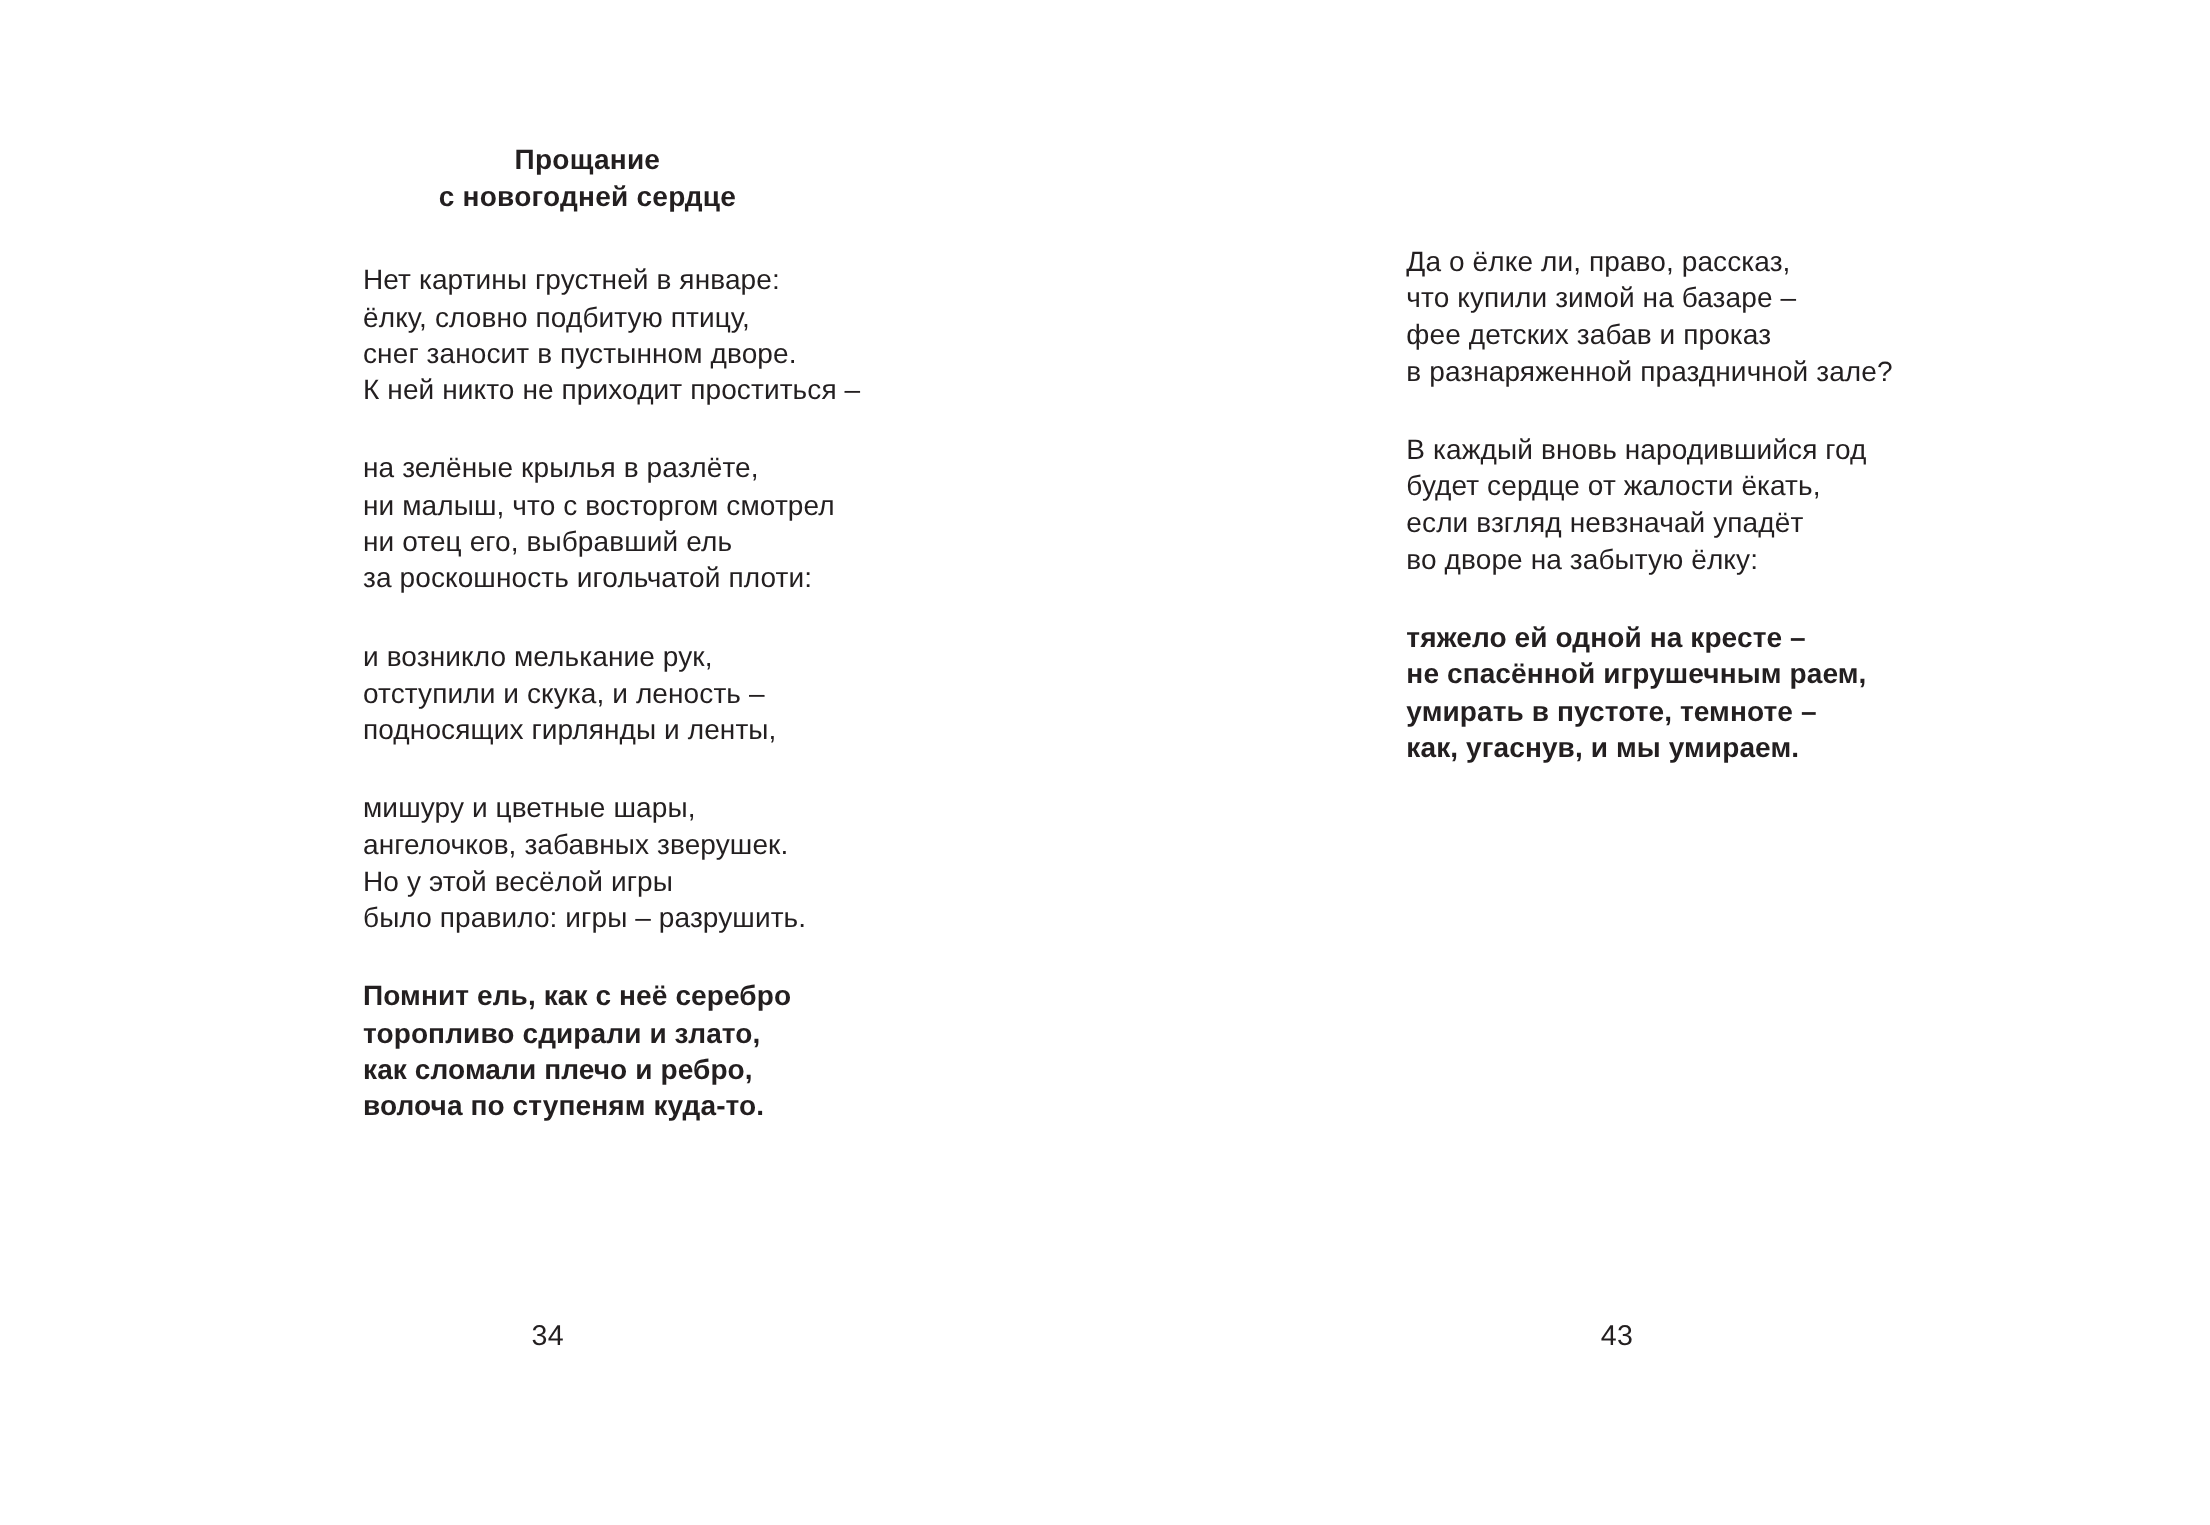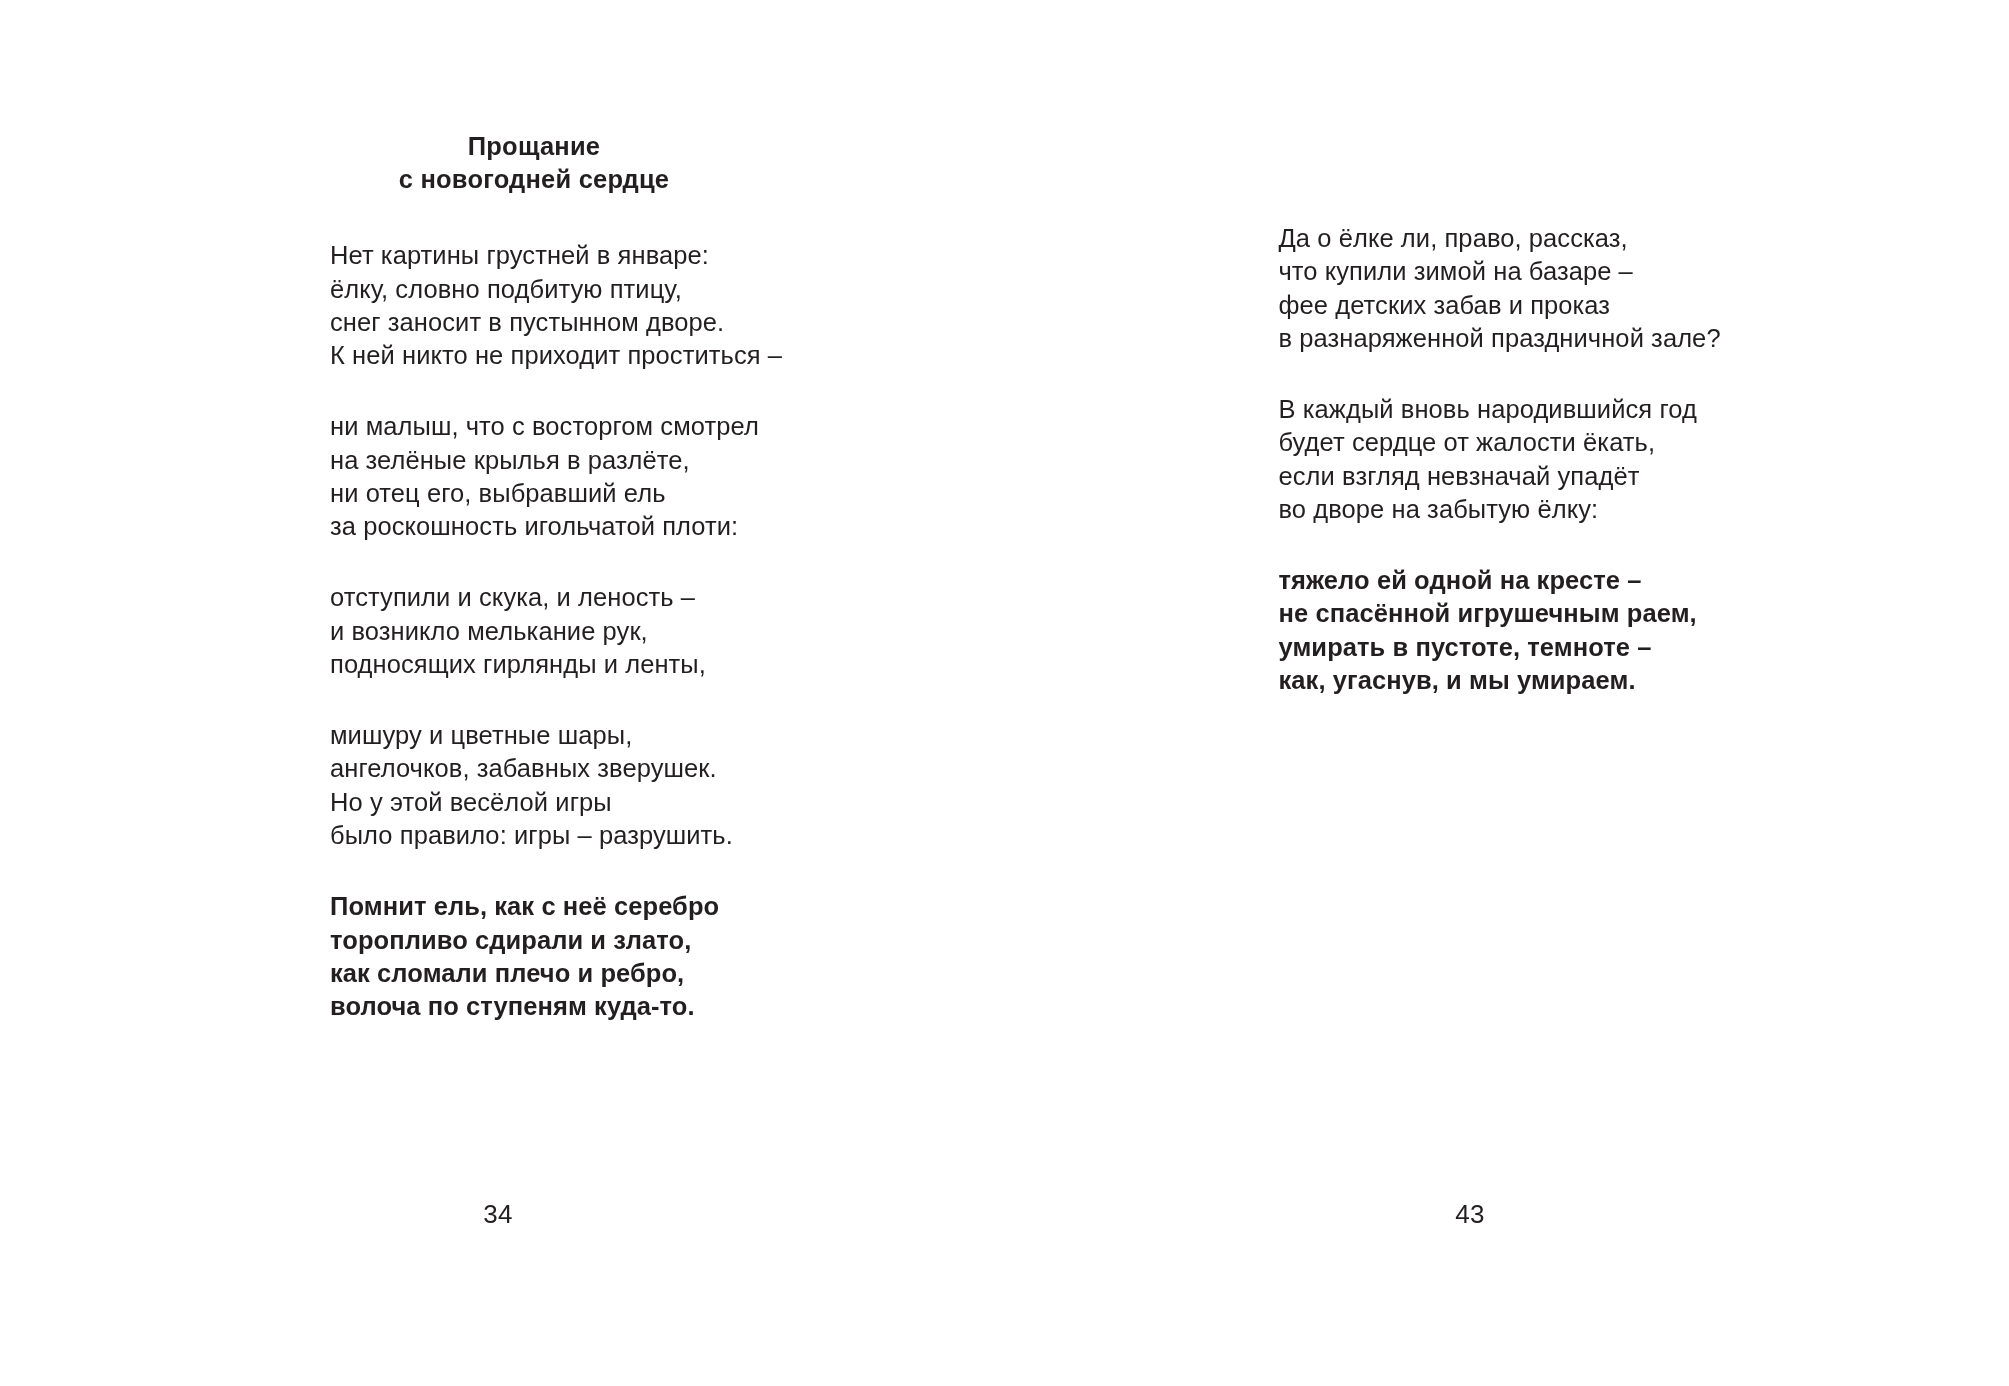--- a/index.html
+++ b/index.html
@@ -104,29 +104,29 @@
       </h1>
 
       <div class="stanza">
         <span class="verse-line">Нет картины грустней в январе:</span>
         <span class="verse-line">ёлку, словно подбитую птицу,</span>
         <span class="verse-line">снег заносит в пустынном дворе.</span>
         <span class="verse-line">К ней никто не приходит проститься –</span>
       </div>
 
       <div class="stanza">
+        <span class="verse-line">на зелёные крылья в разлёте,</span>
         <span class="verse-line">ни малыш, что с восторгом смотрел</span>
-        <span class="verse-line">на зелёные крылья в разлёте,</span>
         <span class="verse-line">ни отец его, выбравший ель</span>
         <span class="verse-line">за роскошность игольчатой плоти:</span>
       </div>
 
       <div class="stanza">
+        <span class="verse-line">и возникло мелькание рук,</span>
         <span class="verse-line">отступили и скука, и леность –</span>
-        <span class="verse-line">и возникло мелькание рук,</span>
         <span class="verse-line">подносящих гирлянды и ленты,</span>
       </div>
 
       <div class="stanza">
         <span class="verse-line">мишуру и цветные шары,</span>
         <span class="verse-line">ангелочков, забавных зверушек.</span>
         <span class="verse-line">Но у этой весёлой игры</span>
         <span class="verse-line">было правило: игры – разрушить.</span>
       </div>
 

